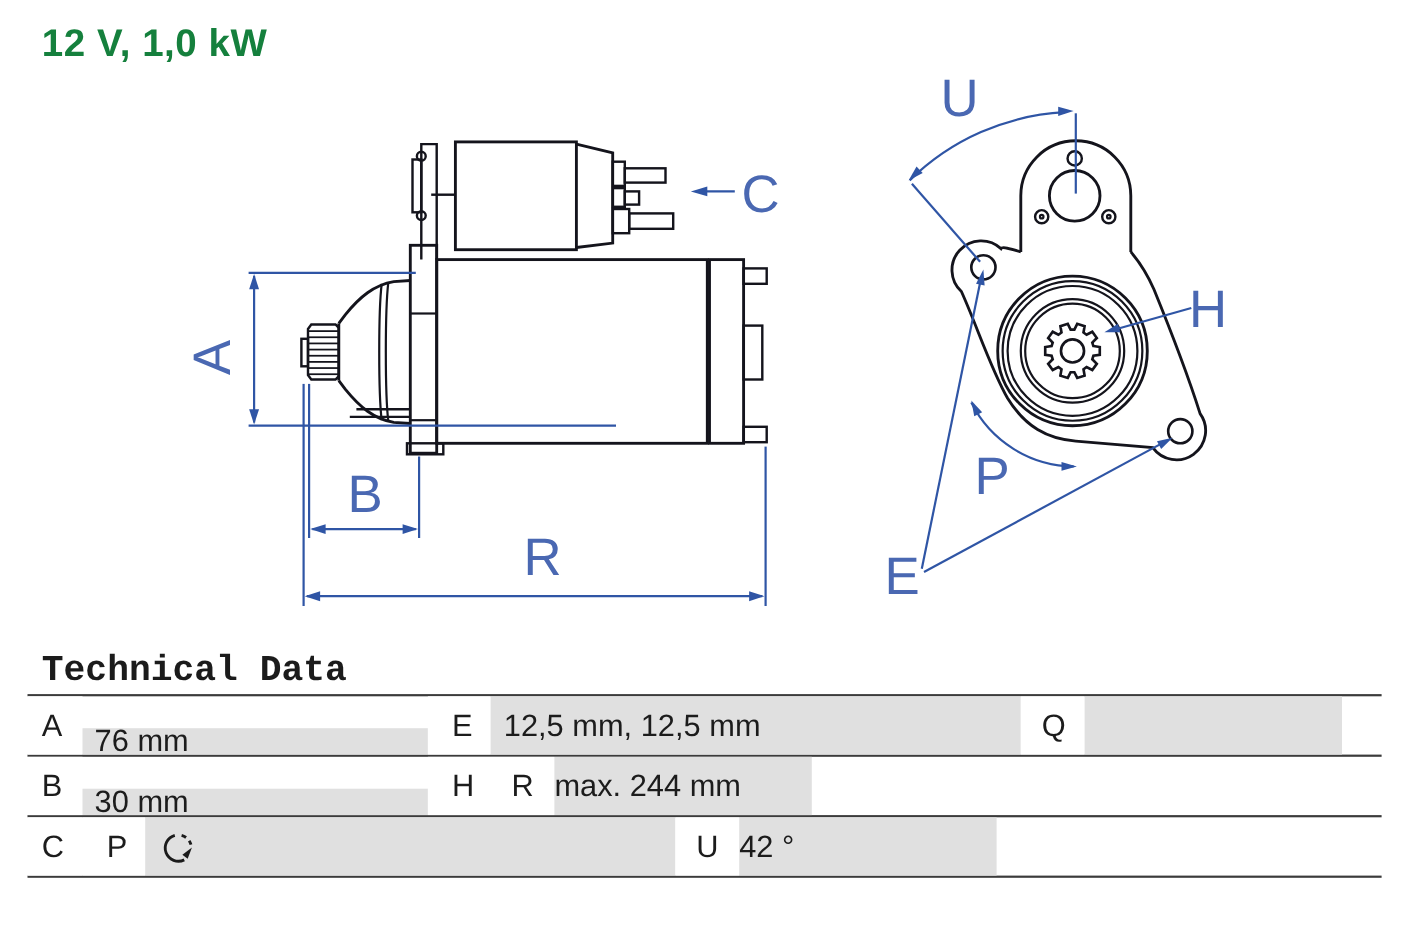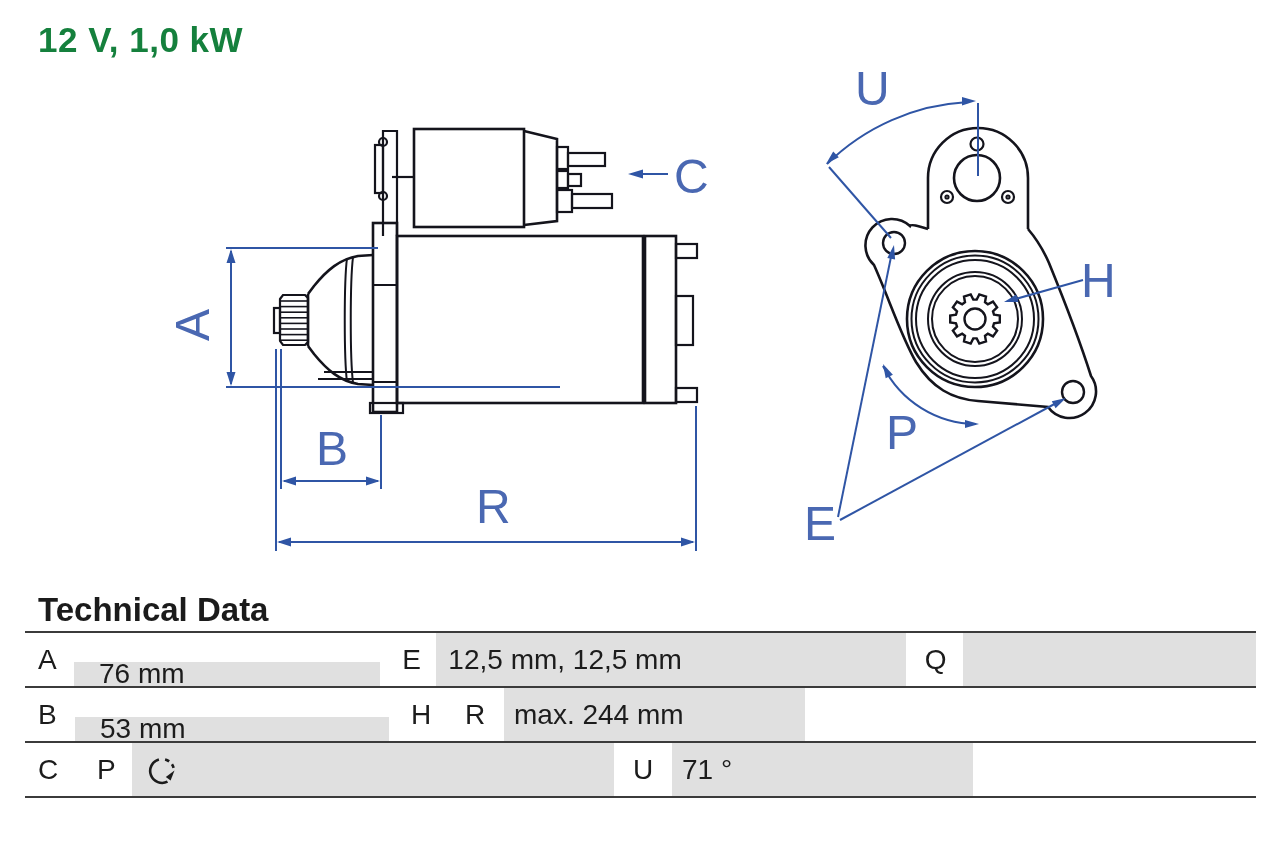--- a/index.html
+++ b/index.html
@@ -6,33 +6,33 @@
   body{
     width:1280px;height:853px;background:#ffffff;position:relative;overflow:hidden;
     font-family:"Liberation Sans", sans-serif;color:#1c1c1c;
   }
   .spec-title{
     position:absolute;left:38px;top:20px;font-size:35px;font-weight:600;
     color:#15803d;letter-spacing:0.5px;
   }
   .drawing-wrap{position:absolute;left:0;top:0;width:1280px;height:575px;}
   .table-section{position:absolute;left:0;top:585px;width:1280px;}
-  .table-title{margin:6px 0 8px 38px;font-size:33px;font-weight:700;color:#1b1b1b;}
+  .table-title{margin:6px 0 8px 38px;font-size:33px;font-weight:700;color:#1b1b1b;font-family:Liberation Mono, monospace;}
   .tech-table{position:absolute;left:25px;top:46px;width:1231px;}
   .t-row{display:flex;height:53px;border-top:2px solid #3b3b3b;}
   .t-row.last{border-bottom:2px solid #3b3b3b;}
   .cell{display:flex;align-items:center;font-size:28px;color:#1c1c1c;overflow:hidden;white-space:nowrap;}
   .cell.key{background:#ffffff;}
   .cell.val{background:#e0e0e0;}
   .k1{width:50px;padding-left:13px;box-sizing:border-box;}
-  .v1{width:314px;padding-left:25px;box-sizing:border-box;margin-top:29px;}
+  .v1{width:314px;padding-left:11px;box-sizing:border-box;margin-top:29px;}
   .k2{width:57px;padding-left:22px;box-sizing:border-box;}
   .v2{width:482px;padding-left:12px;box-sizing:border-box;}
   .k3{width:58px;padding-left:19px;box-sizing:border-box;}
-  .v3{width:301px;padding-left:10px;box-sizing:border-box;}
+  .v3{width:234px;box-sizing:border-box;}
   .rot-icon{margin-top:2px;}
   svg text.dim{font-family:"Liberation Sans", sans-serif;fill:#4a68b2;}
 </style>
 </head>
 <body>
 
 <div class="spec-title">12 V, 1,0 kW</div>
 
 <div class="drawing-wrap">
 <svg width="1280" height="575" viewBox="0 0 1280 575">
@@ -204,35 +204,35 @@
       <div class="cell key k1">A</div>
       <div class="cell val v1">76 mm</div>
       <div class="cell key k2">E</div>
       <div class="cell val v2">12,5 mm, 12,5 mm</div>
       <div class="cell key k3">Q</div>
       <div class="cell val v3"></div>
     </div>
 
     <div class="t-row">
       <div class="cell key k1">B</div>
-      <div class="cell val v1">53 mm</div>
+      <div class="cell val v1">30 mm</div>
       <div class="cell key k2">H</div>
       <div class="cell key k3">R</div>
       <div class="cell val v3">max. 244 mm</div>
     </div>
 
     <div class="t-row last">
       <div class="cell key k1">C</div>
       <div class="cell key k2">P</div>
       <div class="cell val v2">
         <svg class="rot-icon" width="36" height="36" viewBox="-18 -18 36 36">
           <path d="M-3.1,-11.6 A12,12 0 1 0 5.5,10.7" fill="none" stroke="#1b1b1b" stroke-width="2.6"></path>
           <path d="M3.1,-11.6 A12,12 0 0 1 11.6,-3.1" fill="none" stroke="#1b1b1b" stroke-width="2.6" stroke-dasharray="4.5 4"></path>
           <polygon points="12.5,-0.5 8.6,9.6 3.8,6.0" fill="#1b1b1b"></polygon>
         </svg>
         <span></span>
       </div>
       <div class="cell key k3">U</div>
-      <div class="cell val v3">71 °</div>
+      <div class="cell val v3">42 °</div>
     </div>
 
   </div>
 </div>
 
 </body></html>

